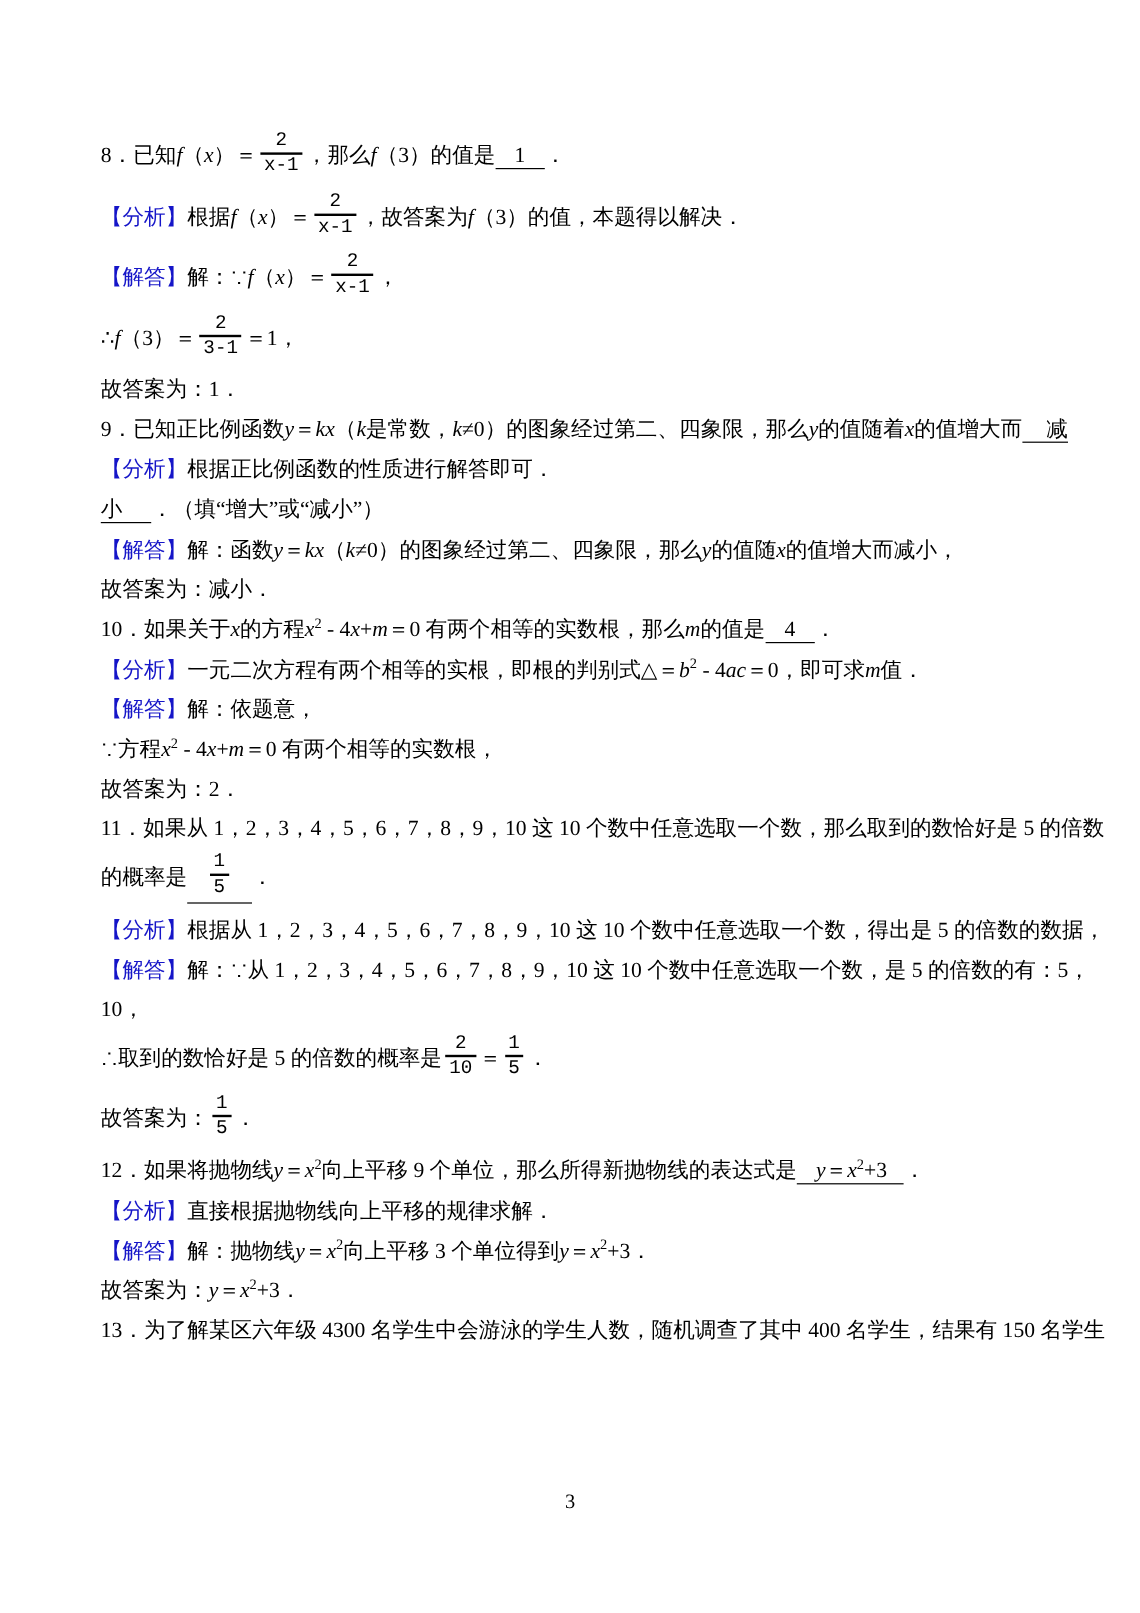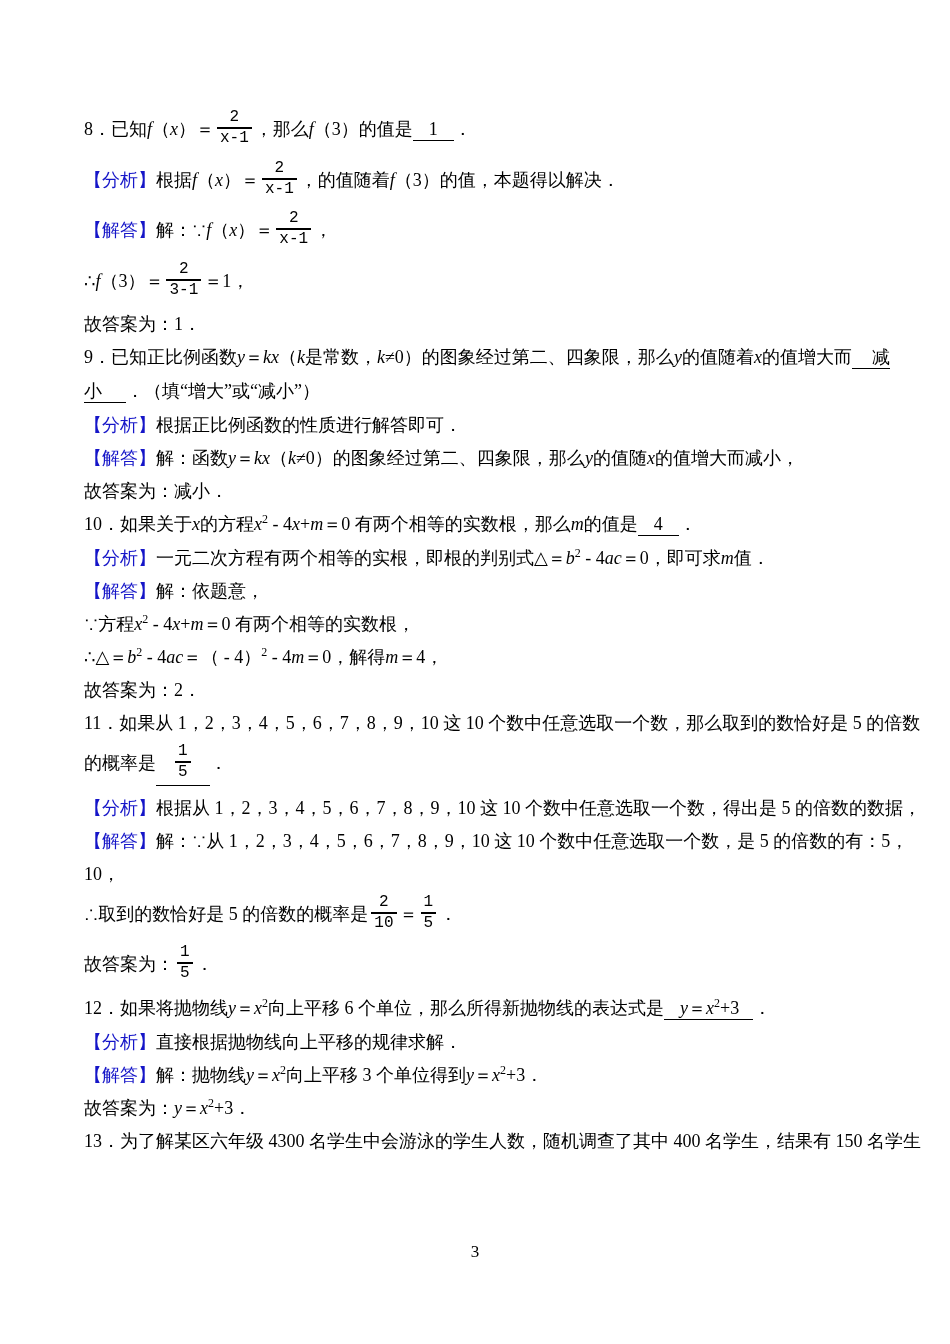--- a/index.html
+++ b/index.html
@@ -58,42 +58,41 @@
     font-size:17px;
     color:#000;
   }
 </style>
 </head>
 <body>
 
 <div class="page" style="background: rgb(255, 255, 255);">
   <div class="content">
       <div class="line"><span>8．已知</span><span class="i">f</span><span>（</span><span class="i">x</span><span>）＝</span><span class="frac"><span class="num">2</span><span class="den">x-1</span></span><span>，那么</span><span class="i">f</span><span>（3）的值是</span><span class="u padB"><span>1</span></span><span>．</span></div>
-      <div class="line"><span class="b">【分析】</span><span>根据</span><span class="i">f</span><span>（</span><span class="i">x</span><span>）＝</span><span class="frac"><span class="num">2</span><span class="den">x-1</span></span><span>，的值随着</span><span class="i">f</span><span>（3）的值，本题得以解决．</span></div>
+      <div class="line"><span class="b">【分析】</span><span>根据</span><span class="i">f</span><span>（</span><span class="i">x</span><span>）＝</span><span class="frac"><span class="num">2</span><span class="den">x-1</span></span><span>，故答案为</span><span class="i">f</span><span>（3）的值，本题得以解决．</span></div>
       <div class="line"><span class="b">【解答】</span><span>解：∵</span><span class="i">f</span><span>（</span><span class="i">x</span><span>）＝</span><span class="frac"><span class="num">2</span><span class="den">x-1</span></span><span>，</span></div>
       <div class="line"><span>∴</span><span class="i">f</span><span>（3）＝</span><span class="frac"><span class="num">2</span><span class="den">3-1</span></span><span>＝1，</span></div>
       <div class="line"><span>故答案为：1．</span></div>
       <div class="line"><span>9．已知正比例函数</span><span class="i">y</span><span>＝</span><span class="i">kx</span><span>（</span><span class="i">k</span><span>是常数，</span><span class="i">k</span><span>≠0）的图象经过第二、四象限，那么</span><span class="i">y</span><span>的值随着</span><span class="i">x</span><span>的值增大而</span><span class="u padL"><span>减</span></span></div>
+      <div class="line"><span class="b">【分析】</span><span>根据正比例函数的性质进行解答即可．</span></div>
       <div class="line"><span class="u padR"><span>小</span></span><span>．（填“增大”或“减小”）</span></div>
-      <div class="line"><span class="b">【分析】</span><span>根据正比例函数的性质进行解答即可．</span></div>
       <div class="line"><span class="b">【解答】</span><span>解：函数</span><span class="i">y</span><span>＝</span><span class="i">kx</span><span>（</span><span class="i">k</span><span>≠0）的图象经过第二、四象限，那么</span><span class="i">y</span><span>的值随</span><span class="i">x</span><span>的值增大而减小，</span></div>
       <div class="line"><span>故答案为：减小．</span></div>
       <div class="line"><span>10．如果关于</span><span class="i">x</span><span>的方程</span><span class="i">x</span><span class="sup">2</span><span> - 4</span><span class="i">x</span><span>+</span><span class="i">m</span><span>＝0 有两个相等的实数根，那么</span><span class="i">m</span><span>的值是</span><span class="u padB"><span>4</span></span><span>．</span></div>
       <div class="line"><span class="b">【分析】</span><span>一元二次方程有两个相等的实根，即根的判别式△＝</span><span class="i">b</span><span class="sup">2</span><span> - 4</span><span class="i">ac</span><span>＝0，即可求</span><span class="i">m</span><span>值．</span></div>
       <div class="line"><span class="b">【解答】</span><span>解：依题意，</span></div>
       <div class="line"><span>∵方程</span><span class="i">x</span><span class="sup">2</span><span> - 4</span><span class="i">x</span><span>+</span><span class="i">m</span><span>＝0 有两个相等的实数根，</span></div>
-      <div class="line"><span>∴△＝</span><span class="i">b</span><span class="sup">2</span><span> - 4</span><span class="i">ac</span><span>＝（ - 4）</span><span class="sup">2</span><span> - 4</span><span class="i">m</span><span>＝0，解得</span><span class="i">m</span><span>＝4，</span></div>
       <div class="line"><span>故答案为：2．</span></div>
       <div class="line"><span>11．如果从 1，2，3，4，5，6，7，8，9，10 这 10 个数中任意选取一个数，那么取到的数恰好是 5 的倍数</span></div>
       <div class="line"><span>的概率是</span><span class="u padB"><span class="frac"><span class="num">1</span><span class="den">5</span></span></span><span>．</span></div>
       <div class="line"><span class="b">【分析】</span><span>根据从 1，2，3，4，5，6，7，8，9，10 这 10 个数中任意选取一个数，得出是 5 的倍数的数据，</span></div>
       <div class="line"><span class="b">【解答】</span><span>解：∵从 1，2，3，4，5，6，7，8，9，10 这 10 个数中任意选取一个数，是 5 的倍数的有：5，</span></div>
       <div class="line"><span>10，</span></div>
       <div class="line"><span>∴取到的数恰好是 5 的倍数的概率是</span><span class="frac"><span class="num">2</span><span class="den">10</span></span><span>＝</span><span class="frac"><span class="num">1</span><span class="den">5</span></span><span>．</span></div>
       <div class="line"><span>故答案为：</span><span class="frac"><span class="num">1</span><span class="den">5</span></span><span>．</span></div>
-      <div class="line"><span>12．如果将抛物线</span><span class="i">y</span><span>＝</span><span class="i">x</span><span class="sup">2</span><span>向上平移 6 个单位，那么所得新抛物线的表达式是</span><span class="u padS"><span class="i">y</span><span>＝</span><span class="i">x</span><span class="sup">2</span><span>+3</span></span><span>．</span></div>
+      <div class="line"><span>12．如果将抛物线</span><span class="i">y</span><span>＝</span><span class="i">x</span><span class="sup">2</span><span>向上平移 9 个单位，那么所得新抛物线的表达式是</span><span class="u padS"><span class="i">y</span><span>＝</span><span class="i">x</span><span class="sup">2</span><span>+3</span></span><span>．</span></div>
       <div class="line"><span class="b">【分析】</span><span>直接根据抛物线向上平移的规律求解．</span></div>
       <div class="line"><span class="b">【解答】</span><span>解：抛物线</span><span class="i">y</span><span>＝</span><span class="i">x</span><span class="sup">2</span><span>向上平移 3 个单位得到</span><span class="i">y</span><span>＝</span><span class="i">x</span><span class="sup">2</span><span>+3．</span></div>
       <div class="line"><span>故答案为：</span><span class="i">y</span><span>＝</span><span class="i">x</span><span class="sup">2</span><span>+3．</span></div>
       <div class="line"><span>13．为了解某区六年级 4300 名学生中会游泳的学生人数，随机调查了其中 400 名学生，结果有 150 名学生</span></div>
     </div>
   <div class="footer">3</div>
 </div>
 
 </body></html>

